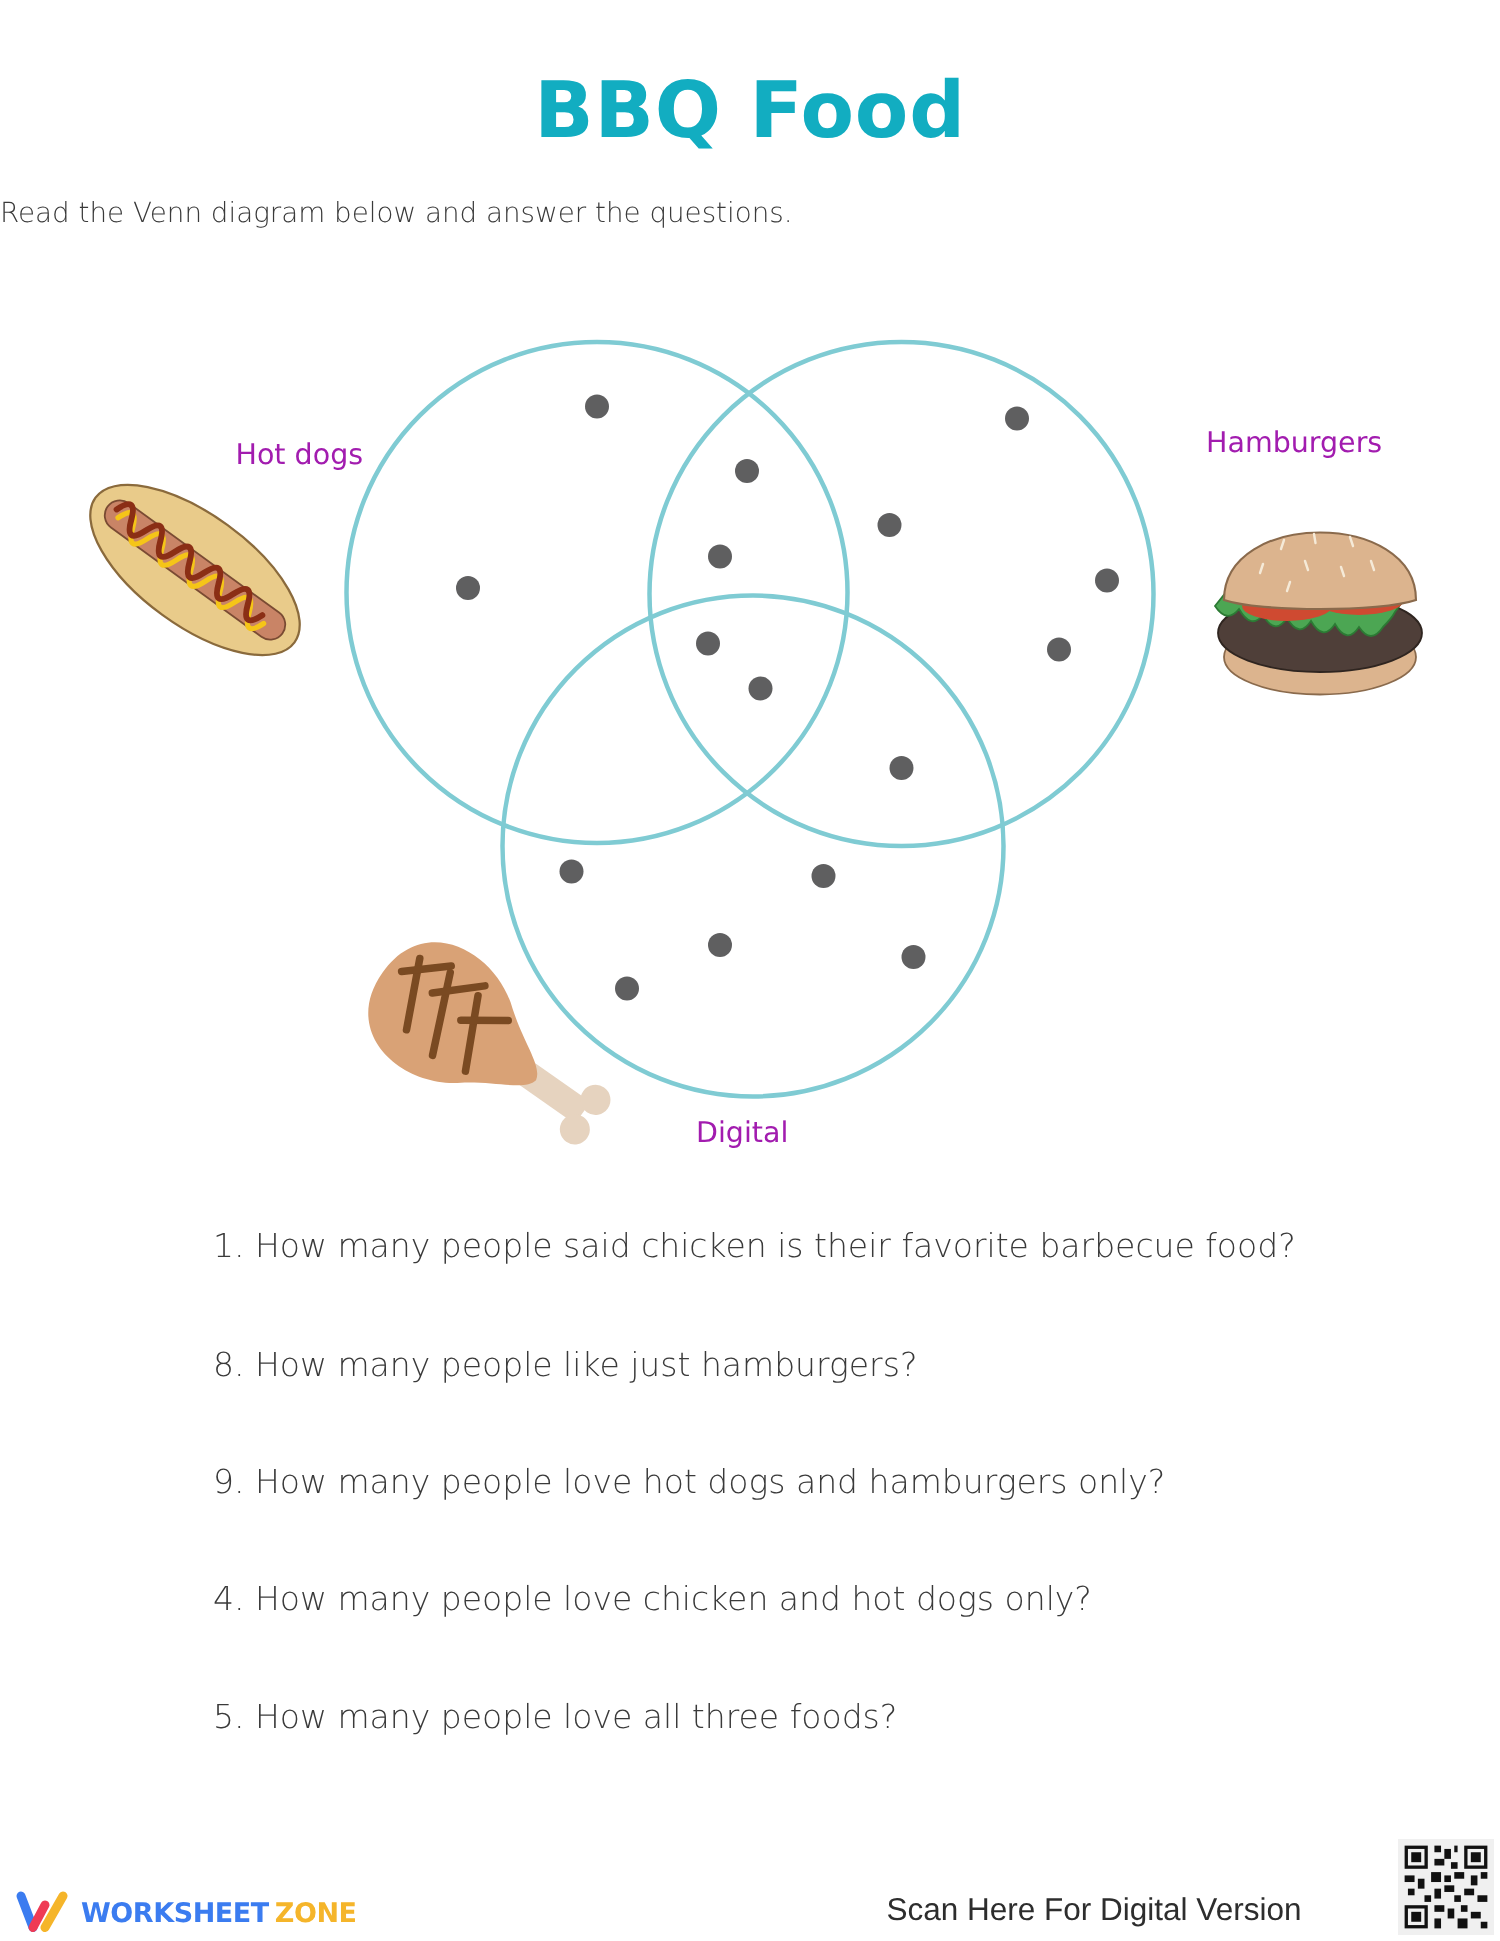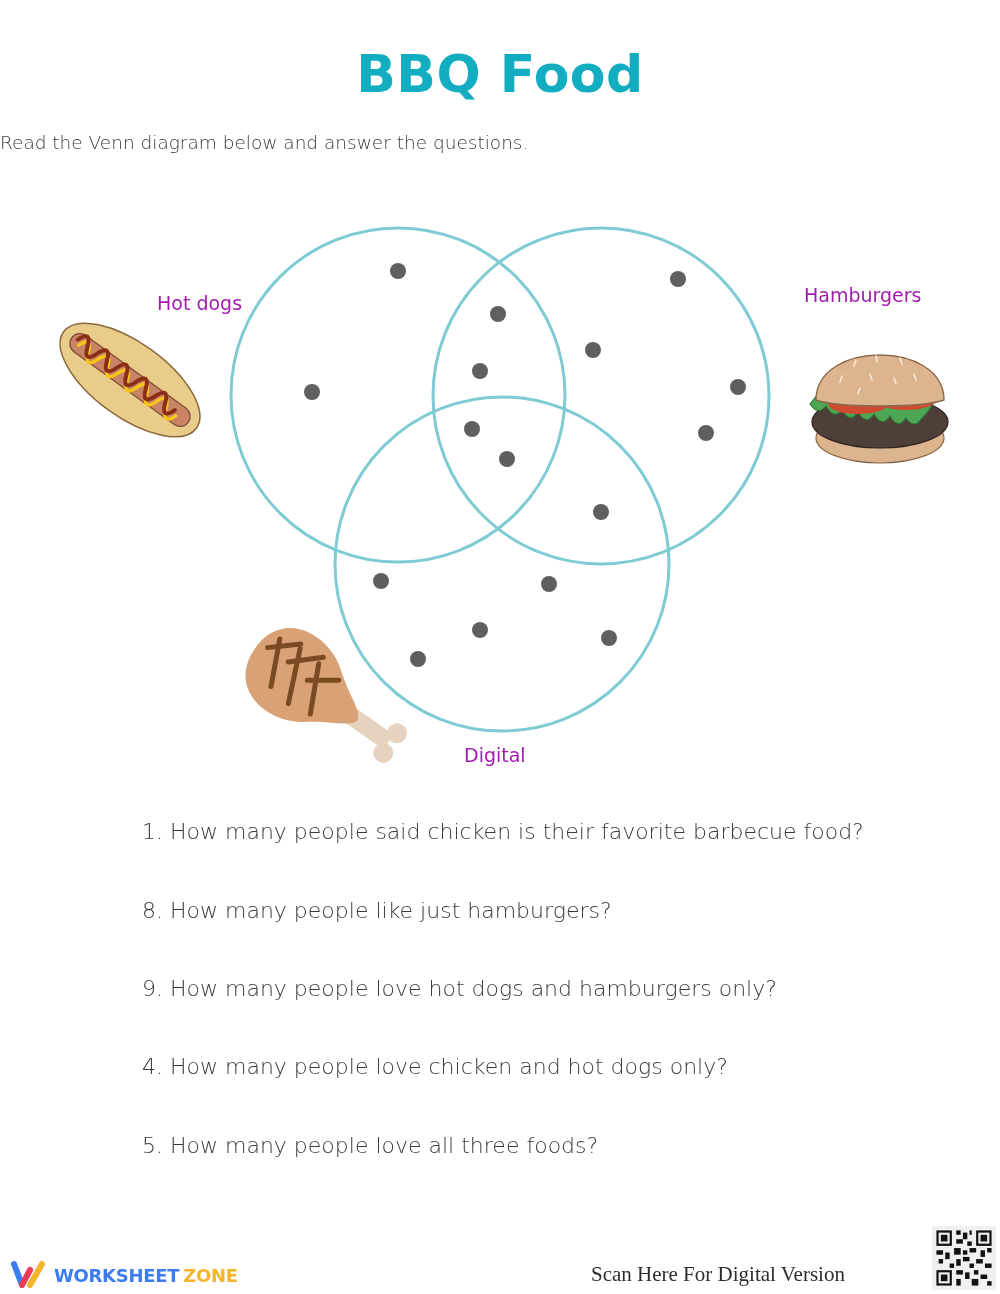--- a/index.html
+++ b/index.html
@@ -14,21 +14,21 @@
     .instructions div { white-space: nowrap; }
     .venn { position: absolute; left: 0; top: 0; width: 1000px; height: 800px; }
     .label { position: absolute; font-family: "DejaVu Sans", sans-serif; font-size: 19px; color: #a21caf; white-space: nowrap; text-align: center; }
     .questions { position: absolute; left: 142px; top: 0; }
     .q { position: absolute; left: 0; white-space: nowrap; font-family: "DejaVu Sans", sans-serif;
          font-size: 22px; color: #3a3a3a; font-weight: 300; }
     .footer-logo { position: absolute; left: 10px; top: 1258px; height: 34px; display: flex; align-items: center; }
     .logo-text { font-family: "DejaVu Sans", sans-serif; font-weight: bold; font-size: 18px; margin-left: 6px; letter-spacing: -0.3px; }
     .logo-a { color: #3b7cf0; }
     .logo-b { color: #f5b52a; margin-left: 4px; }
-    .scan { position: absolute; left: 591px; top: 1262px; font-family: Liberation Serif, serif;
+    .scan { position: absolute; left: 591px; top: 1262px; font-family: Liberation Sans, sans-serif;
             font-size: 21px; color: #2d2d2d; white-space: nowrap; text-align: right; }
     .qr { position: absolute; left: 932px; top: 1226px; width: 64px; height: 64px; background: #f0f0f0; }
   </style>
 </head>
 <body>
 
 <div class="title" style="color:#12adc1;">BBQ Food</div>
 
 <div class="instructions">
   <div>Read the Venn diagram below and answer the questions.</div>

